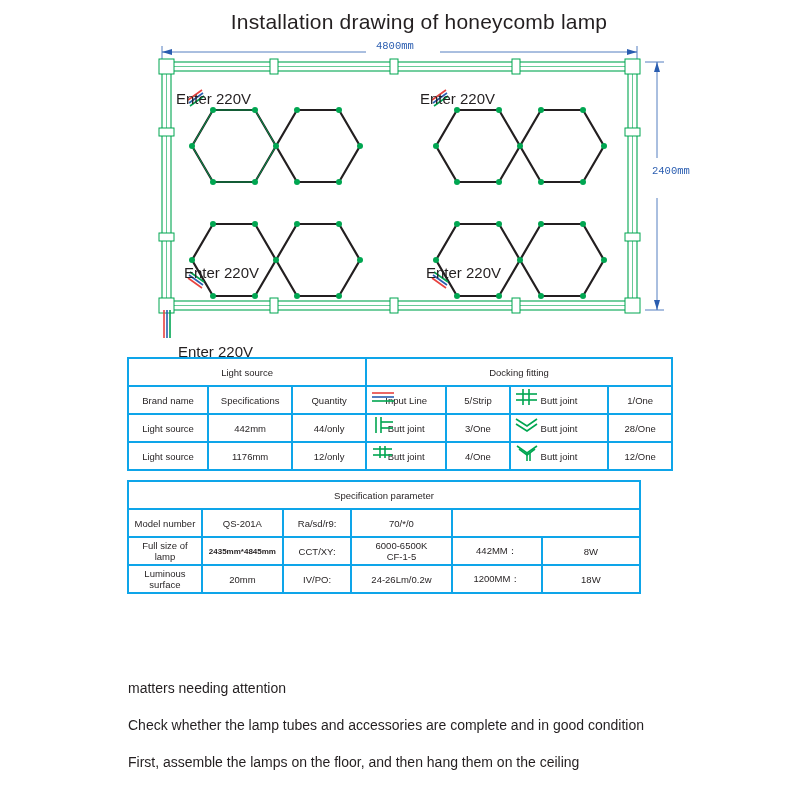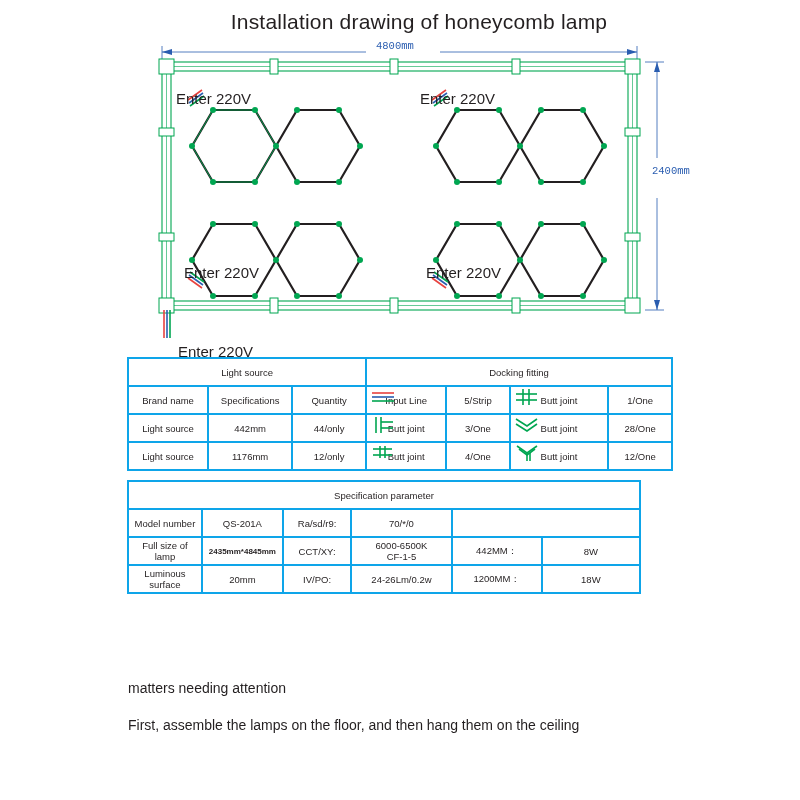--- a/index.html
+++ b/index.html
@@ -430,16 +430,17 @@
       <td>IV/PO:</td>
       <td>24-26Lm/0.2w</td>
       <td>1200MM：</td>
       <td>18W</td>
     </tr>
   </tbody>
     </table>
 
   <div class="notes">
     <p>matters needing attention</p>
+    <p>Check whether the lamp tubes and accessories are complete and in good condition</p>
     <p>First, assemble the lamps on the floor, and then hang them on the ceiling</p>
   </div>
 
 </div>
 
 </body></html>

